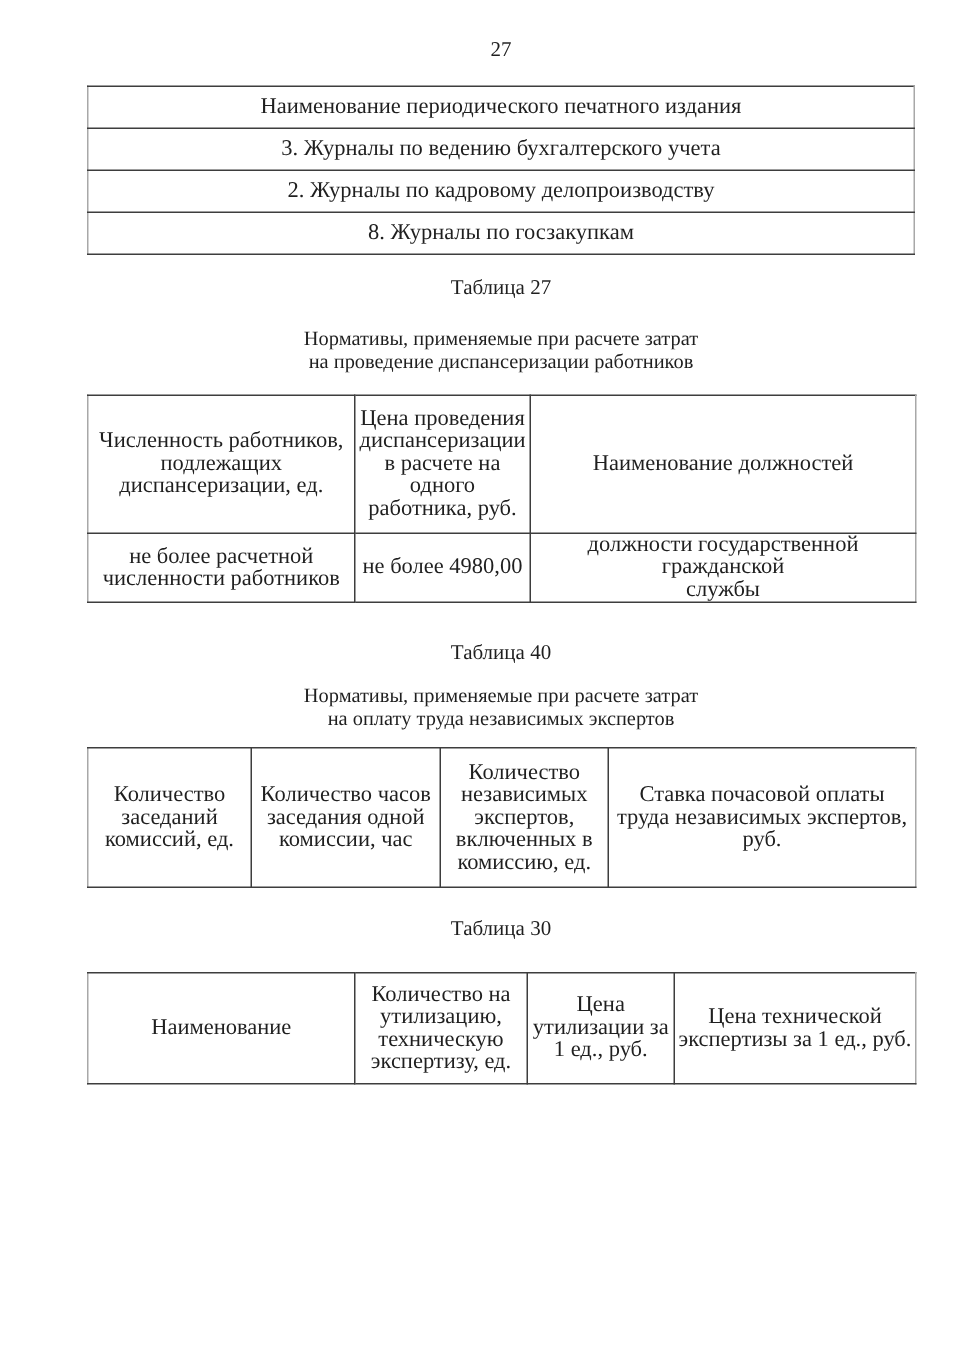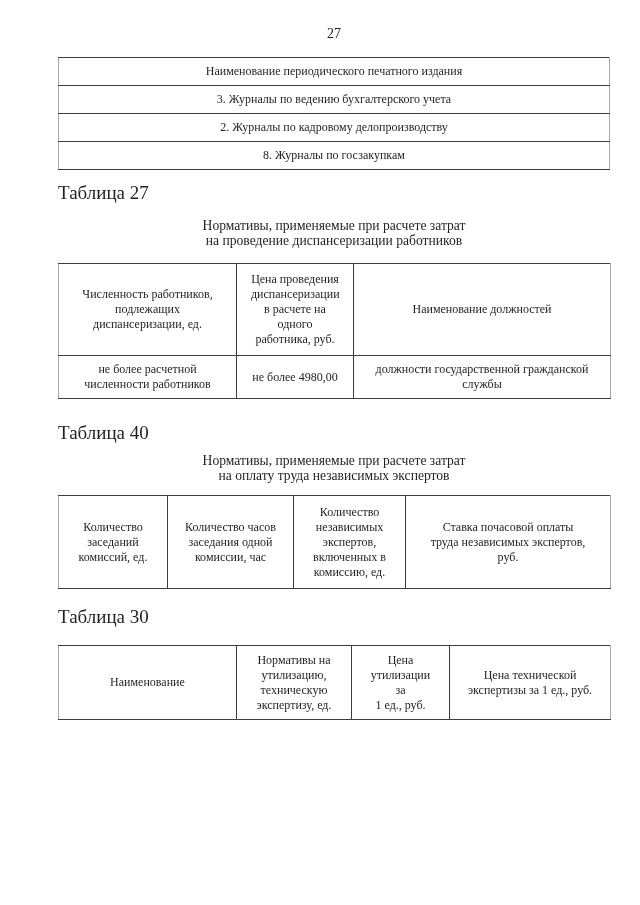--- a/index.html
+++ b/index.html
@@ -26,32 +26,32 @@
   }
   table {
     border-collapse: collapse;
     table-layout: fixed;
     width: 552px;
   }
   td {
     border: 1px solid #3d3d3d;
     text-align: center;
     vertical-align: middle;
-    font-size: 12px;
+    font-size: 15px;
     line-height: 15px;
     white-space: pre-line;
-    padding: 0 14px;
+    padding: 0 0;
     overflow: hidden;
   }
   td:first-child { border-left-color: #a8a8a8; }
   td:last-child  { border-right-color: #a8a8a8; }
 
   .tbl-label {
-    text-align: left;
-    font-size: 19px;
+    text-align: center;
+    font-size: 14px;
     line-height: 15px;
   }
   .tbl-title {
     text-align: center;
     font-size: 13.6px;
     line-height: 15px;
     white-space: pre-line;
   }
 
   
@@ -166,21 +166,21 @@
   <table class="tech-table">
     <colgroup>
       <col style="width:178px">
         <col style="width:115px">
         <col style="width:98px">
         <col style="width:161px">
     </colgroup>
     <tbody>
         <tr class="hdr">
       <td>Наименование</td>
-      <td>Нормативы на
+      <td>Количество на
 утилизацию,
 техническую
 экспертизу, ед.</td>
       <td>Цена
 утилизации за
 1 ед., руб.</td>
       <td>Цена технической
 экспертизы за 1 ед., руб.</td>
     </tr>
   </tbody>

